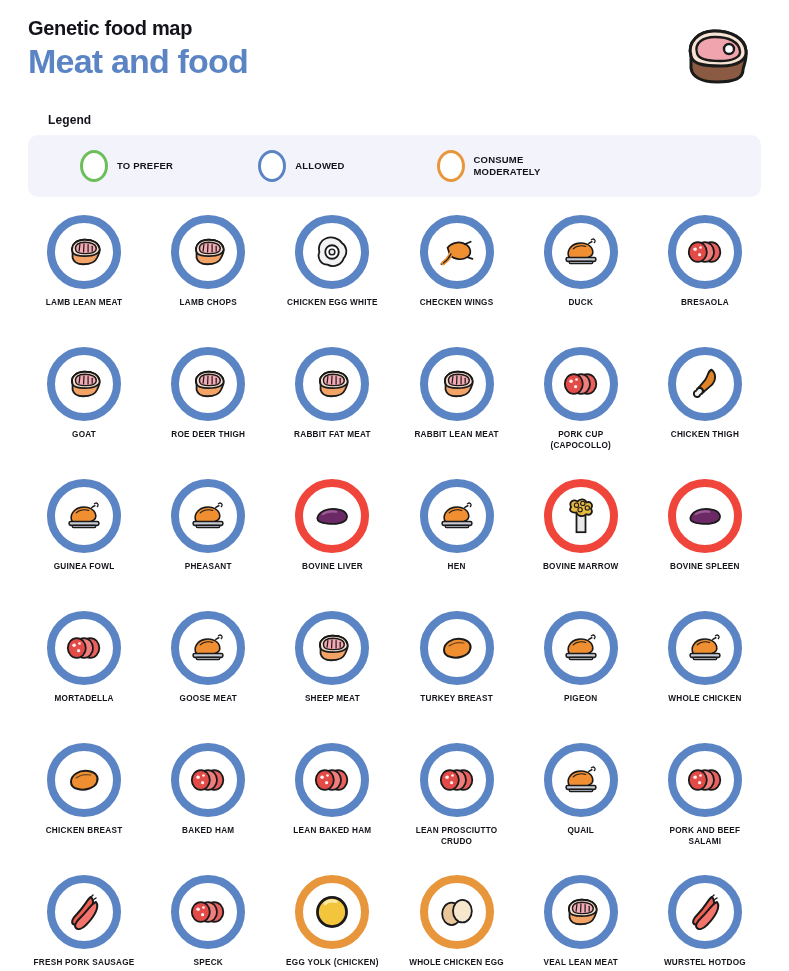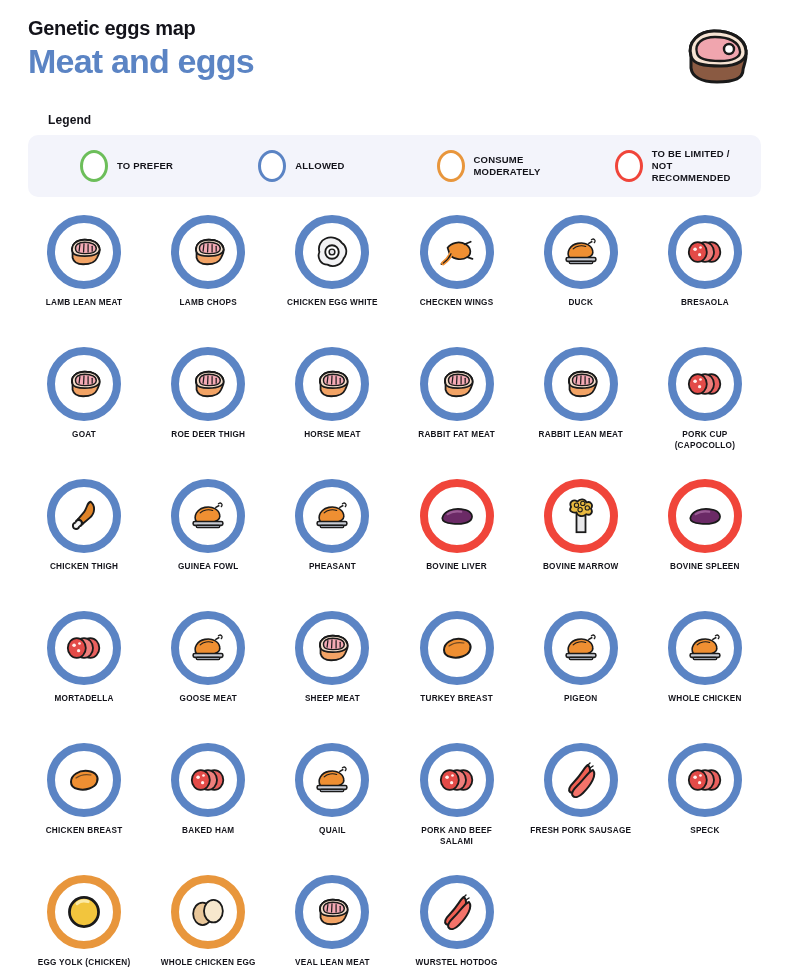--- a/index.html
+++ b/index.html
@@ -70,22 +70,22 @@
     text-align:center;line-height:1.35;letter-spacing:0.25px;
     text-transform:uppercase;max-width:104px;
   }
 </style>
 </head>
 <body>
 
 <div class="page">
 
   <div class="header">
-    <h1 class="title-main">Genetic eggs map</h1>
-    <h2 class="title-sub">Meat and eggs</h2>
+    <h1 class="title-main">Genetic food map</h1>
+    <h2 class="title-sub">Meat and food</h2>
     <div class="header-logo">
       <svg viewBox="0 0 72 58" width="72" height="58" aria-hidden="true">
         <path d="M10 30 C6 16 18 5 33 5 C50 5 64 12 65 25 C66 34 62 41 62 44 C62 52 52 56 36 56 C19 56 11 50 10 42 Z" fill="#8a5a42" stroke="#1a1a1a" stroke-width="3" stroke-linejoin="round"></path>
         <path d="M10 30 C6 16 18 5 33 5 C50 5 64 12 65 25 C66 33 58 40 40 40 C22 40 12 38 10 30 Z" fill="#f6e3d3" stroke="#1a1a1a" stroke-width="3" stroke-linejoin="round"></path>
         <path d="M16 27 C13 17 22 11 34 11 C48 11 58 16 59 25 C60 31 52 35 39 35 C25 35 17 33 16 27 Z" fill="#f0a5ae" stroke="#1a1a1a" stroke-width="2.4" stroke-linejoin="round"></path>
         <circle cx="48" cy="23" r="5" fill="#ffffff" stroke="#1a1a1a" stroke-width="2.4"></circle>
       </svg>
     </div>
   </div>
 
@@ -101,24 +101,20 @@
       <div class="legend-item">
         <span class="legend-ring" style="border-color: rgb(91, 132, 196);"></span>
         <span class="legend-label">ALLOWED</span>
       </div>
 
       <div class="legend-item">
         <span class="legend-ring" style="border-color: rgb(232, 150, 60);"></span>
         <span class="legend-label">CONSUME MODERATELY</span>
       </div>
 
-      <div class="legend-item">
-        <span class="legend-ring" style="border-color: rgb(240, 69, 58);"></span>
-        <span class="legend-label">TO BE LIMITED / NOT RECOMMENDED</span>
-      </div>
 
     </div>
   </div>
 
   <div class="grid" id="food-grid">
       <div class="cell">
         <div class="badge" style="border: 8px solid rgb(91, 132, 196);">
           <svg width="36" height="36" viewBox="0 0 36 36">
             <use href="#i-steak-icon" x="0" y="0" width="36" height="36"></use>
           </svg>
@@ -180,28 +176,20 @@
           </svg>
         </div>
         <div class="cell-label">ROE DEER THIGH</div>
       </div>
       <div class="cell">
         <div class="badge" style="border: 8px solid rgb(91, 132, 196);">
           <svg width="36" height="36" viewBox="0 0 36 36">
             <use href="#i-steak-icon" x="0" y="0" width="36" height="36"></use>
           </svg>
         </div>
-        <div class="cell-label">HORSE MEAT</div>
-      </div>
-      <div class="cell">
-        <div class="badge" style="border: 8px solid rgb(91, 132, 196);">
-          <svg width="36" height="36" viewBox="0 0 36 36">
-            <use href="#i-steak-icon" x="0" y="0" width="36" height="36"></use>
-          </svg>
-        </div>
         <div class="cell-label">RABBIT FAT MEAT</div>
       </div>
       <div class="cell">
         <div class="badge" style="border: 8px solid rgb(91, 132, 196);">
           <svg width="36" height="36" viewBox="0 0 36 36">
             <use href="#i-steak-icon" x="0" y="0" width="36" height="36"></use>
           </svg>
         </div>
         <div class="cell-label">RABBIT LEAN MEAT</div>
       </div>
@@ -239,20 +227,28 @@
       </div>
       <div class="cell">
         <div class="badge" style="border: 8px solid rgb(240, 69, 58);">
           <svg width="36" height="36" viewBox="0 0 36 36">
             <use href="#i-liver-icon" x="0" y="0" width="36" height="36"></use>
           </svg>
         </div>
         <div class="cell-label">BOVINE LIVER</div>
       </div>
       <div class="cell">
+        <div class="badge" style="border: 8px solid rgb(91, 132, 196);">
+          <svg width="36" height="36" viewBox="0 0 36 36">
+            <use href="#i-roast-bird-icon" x="0" y="0" width="36" height="36"></use>
+          </svg>
+        </div>
+        <div class="cell-label">HEN</div>
+      </div>
+      <div class="cell">
         <div class="badge" style="border: 8px solid rgb(240, 69, 58);">
           <svg width="36" height="36" viewBox="0 0 36 36">
             <use href="#i-bone-marrow-icon" x="0" y="0" width="36" height="36"></use>
           </svg>
         </div>
         <div class="cell-label">BOVINE MARROW</div>
       </div>
       <div class="cell">
         <div class="badge" style="border: 8px solid rgb(240, 69, 58);">
           <svg width="36" height="36" viewBox="0 0 36 36">
@@ -317,20 +313,36 @@
         </div>
         <div class="cell-label">CHICKEN BREAST</div>
       </div>
       <div class="cell">
         <div class="badge" style="border: 8px solid rgb(91, 132, 196);">
           <svg width="36" height="36" viewBox="0 0 36 36">
             <use href="#i-salami-slices-icon" x="0" y="0" width="36" height="36"></use>
           </svg>
         </div>
         <div class="cell-label">BAKED HAM</div>
+      </div>
+      <div class="cell">
+        <div class="badge" style="border: 8px solid rgb(91, 132, 196);">
+          <svg width="36" height="36" viewBox="0 0 36 36">
+            <use href="#i-salami-slices-icon" x="0" y="0" width="36" height="36"></use>
+          </svg>
+        </div>
+        <div class="cell-label">LEAN BAKED HAM</div>
+      </div>
+      <div class="cell">
+        <div class="badge" style="border: 8px solid rgb(91, 132, 196);">
+          <svg width="36" height="36" viewBox="0 0 36 36">
+            <use href="#i-salami-slices-icon" x="0" y="0" width="36" height="36"></use>
+          </svg>
+        </div>
+        <div class="cell-label">LEAN PROSCIUTTO CRUDO</div>
       </div>
       <div class="cell">
         <div class="badge" style="border: 8px solid rgb(91, 132, 196);">
           <svg width="36" height="36" viewBox="0 0 36 36">
             <use href="#i-roast-bird-icon" x="0" y="0" width="36" height="36"></use>
           </svg>
         </div>
         <div class="cell-label">QUAIL</div>
       </div>
       <div class="cell">

